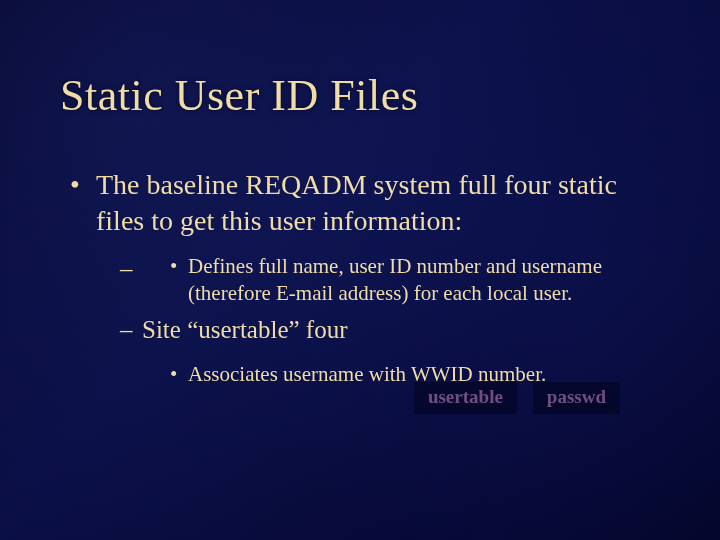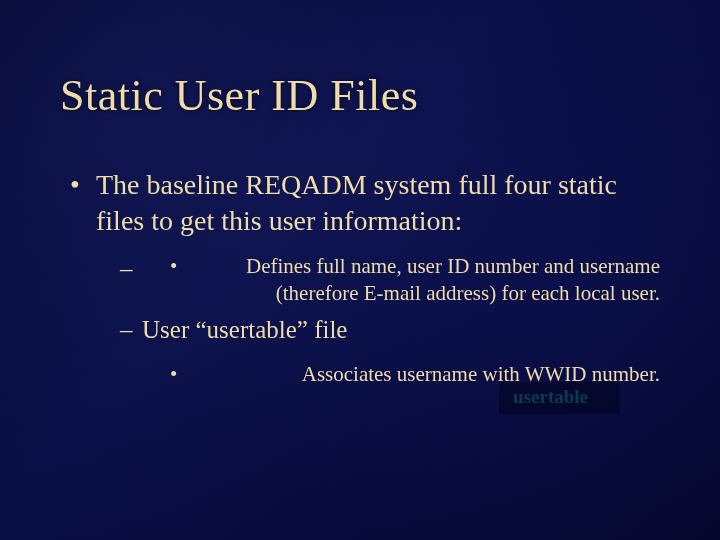--- a/index.html
+++ b/index.html
@@ -68,21 +68,20 @@
     content: "–";
     position: absolute;
     left: 0;
     top: 0;
     color: #f0dca8;
   }
   ul.level3 {
     list-style: none;
     margin: 14px 0 8px 0;
     padding: 0 0 0 28px;
-    text-align: right;
   }
   ul.level3 > li {
     font-size: 21px;
     line-height: 1.28;
     color: #f0dca8;
     padding-left: 18px;
     position: relative;
     margin-bottom: 4px;
   }
   ul.level3 > li::before {
@@ -96,57 +95,58 @@
     position: absolute;
     right: 100px;
     top: 382px;
     display: flex;
     gap: 16px;
     z-index: 0;
     opacity: 0.42;
   }
   .bg-box {
     background: #000012;
-    color: #0f766e;
+    color: #f9a8d4;
     font-size: 19px;
     font-weight: bold;
-    padding: 4px 32px 6px 14px;
+    padding: 4px 14px 6px 14px;
     border-radius: 1px;
   }
   .content {
     position: relative;
     z-index: 1;
   }
 </style>
 </head>
 <body>
 
 <div class="slide">
 
   <div class="bg-decor">
     <div class="bg-box">usertable</div>
+    <div class="bg-box">passwd</div>
   </div>
 
   <div class="content">
     <h1 class="title">Static User ID Files</h1>
 
     <ul class="level1">
       <li>
         <span>The baseline REQADM system full four static files to get this user information:</span>
 
         <ul class="level2">
           <li>
             <ul class="level3">
               <li>
                 <span>Defines full name, user ID number and username (therefore E-mail address) for each local user.</span>
               </li>
             </ul>
           </li>
           <li>
-            <span>User “usertable” file</span>
+            <span>Site “usertable” four</span>
             <ul class="level3">
               <li>
                 <span>Associates username with WWID number.</span>
               </li>
             </ul>
           </li>
         </ul>
       </li>
     </ul>
   </div>

